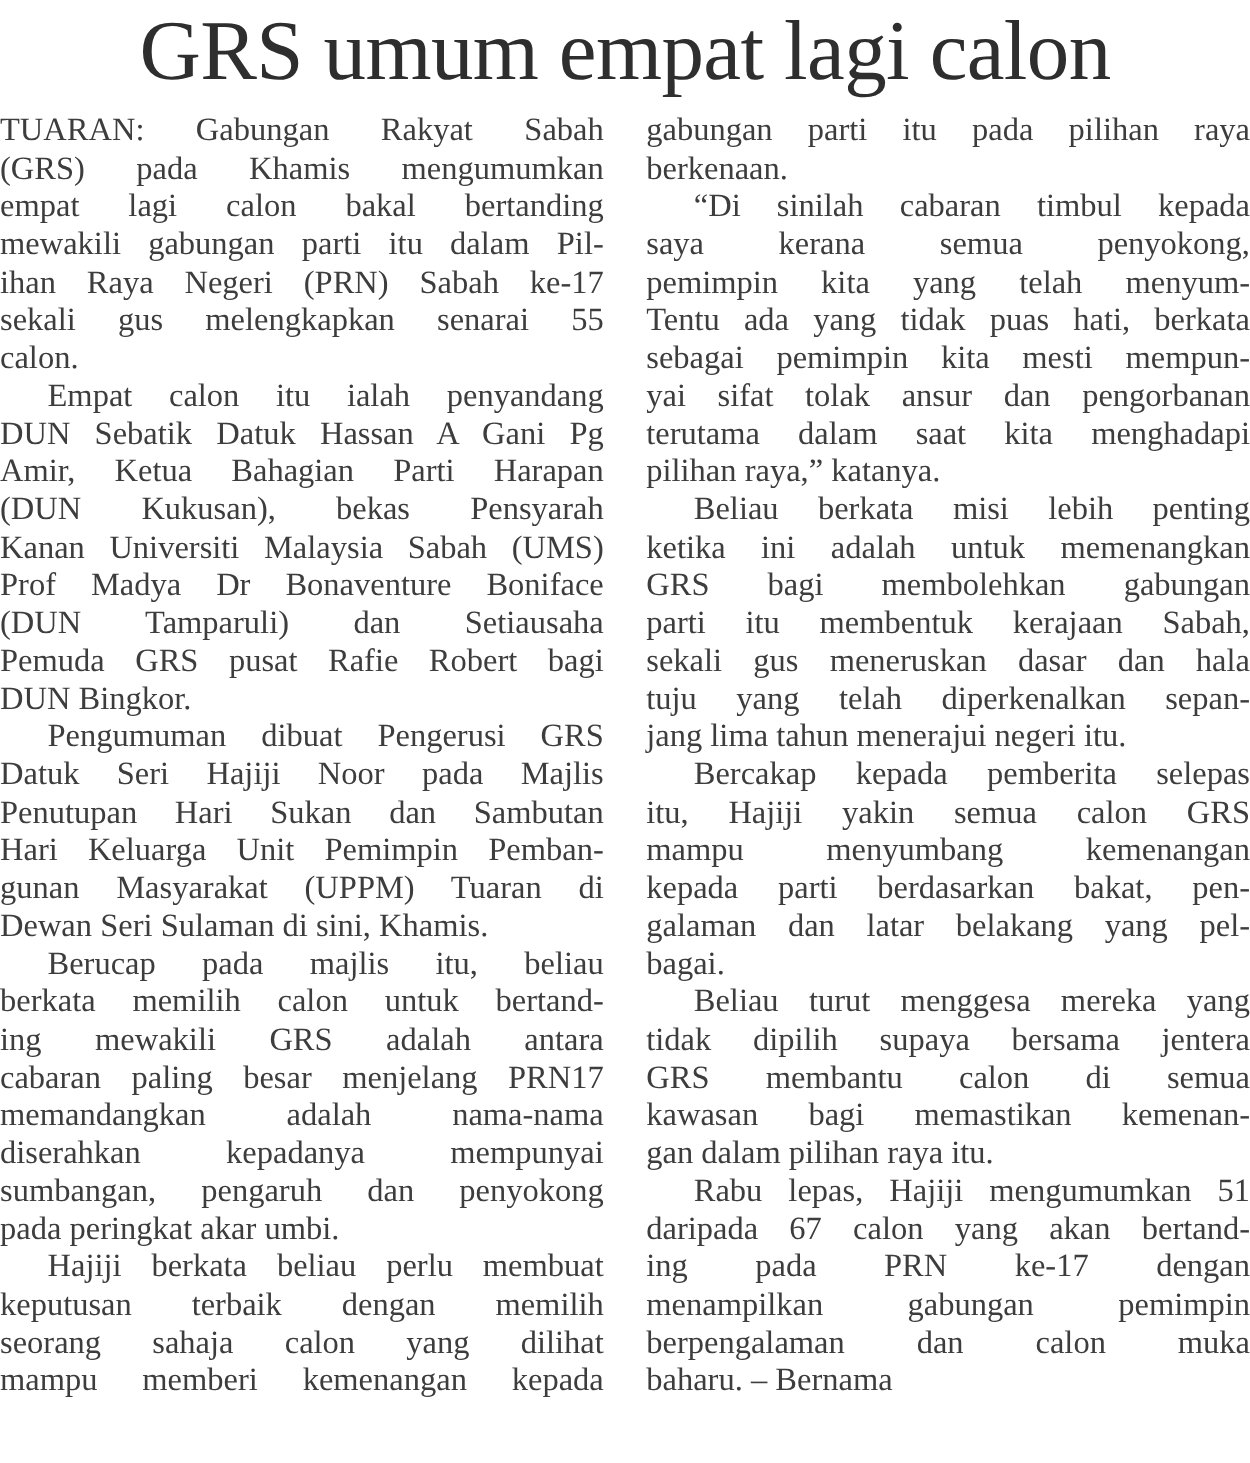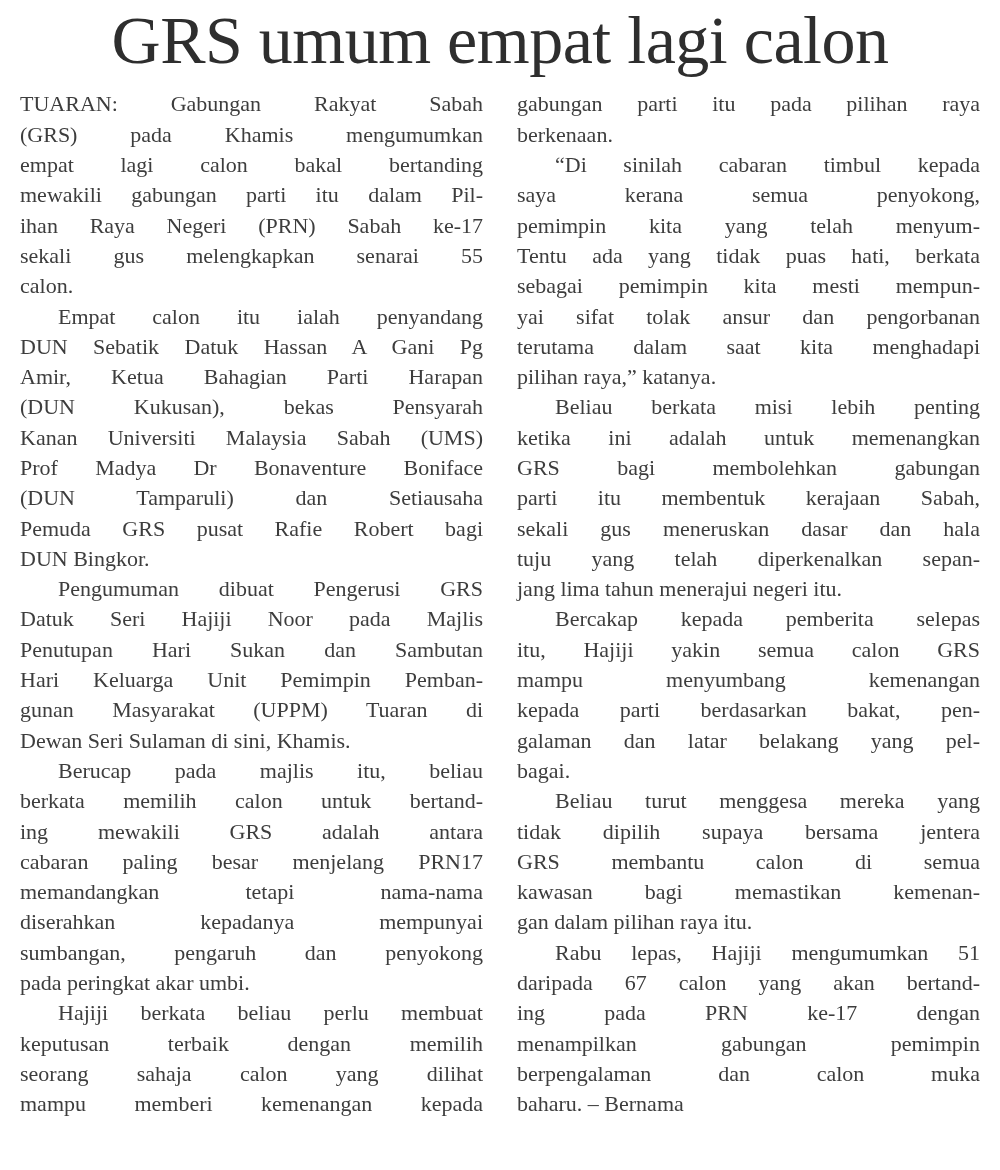--- a/index.html
+++ b/index.html
@@ -14,38 +14,38 @@
     background: var(--bg);
   }
   body {
     width: 1000px;
     height: 1170px;
     font-family: "Liberation Serif", "DejaVu Serif", serif;
     color: var(--text);
     overflow: hidden;
   }
   .page {
-    padding: 0 20px;
+    padding: 0 0;
   }
   .headline {
     font-size: 68px;
     font-weight: 400;
     letter-spacing: -0.5px;
     text-align: center;
     color: var(--headline);
     margin: 4px 0 12px 0;
     line-height: 1.08;
   }
   .columns {
     display: flex;
     gap: 34px;
   }
   .col {
     flex: 1 1 0;
-    font-size: 22px;
+    font-size: 26px;
     line-height: 30.3px;
   }
   .line {
     text-align: justify;
     text-align-last: justify;
   }
   .line.end {
     text-align-last: left;
   }
   .line.indent {
@@ -78,21 +78,21 @@
         <div class="line indent">Pengumuman dibuat Pengerusi GRS</div>
         <div class="line">Datuk Seri Hajiji Noor pada Majlis</div>
         <div class="line">Penutupan Hari Sukan dan Sambutan</div>
         <div class="line">Hari Keluarga Unit Pemimpin Pemban-</div>
         <div class="line">gunan Masyarakat (UPPM) Tuaran di</div>
         <div class="line end">Dewan Seri Sulaman di sini, Khamis.</div>
         <div class="line indent">Berucap pada majlis itu, beliau</div>
         <div class="line">berkata memilih calon untuk bertand-</div>
         <div class="line">ing mewakili GRS adalah antara</div>
         <div class="line">cabaran paling besar menjelang PRN17</div>
-        <div class="line">memandangkan tetapi nama-nama</div>
+        <div class="line">memandangkan adalah nama-nama</div>
         <div class="line">diserahkan kepadanya mempunyai</div>
         <div class="line">sumbangan, pengaruh dan penyokong</div>
         <div class="line end">pada peringkat akar umbi.</div>
         <div class="line indent">Hajiji berkata beliau perlu membuat</div>
         <div class="line">keputusan terbaik dengan memilih</div>
         <div class="line">seorang sahaja calon yang dilihat</div>
         <div class="line">mampu memberi kemenangan kepada</div>
       </div>
     <div class="col">
         <div class="line">gabungan parti itu pada pilihan raya</div>

